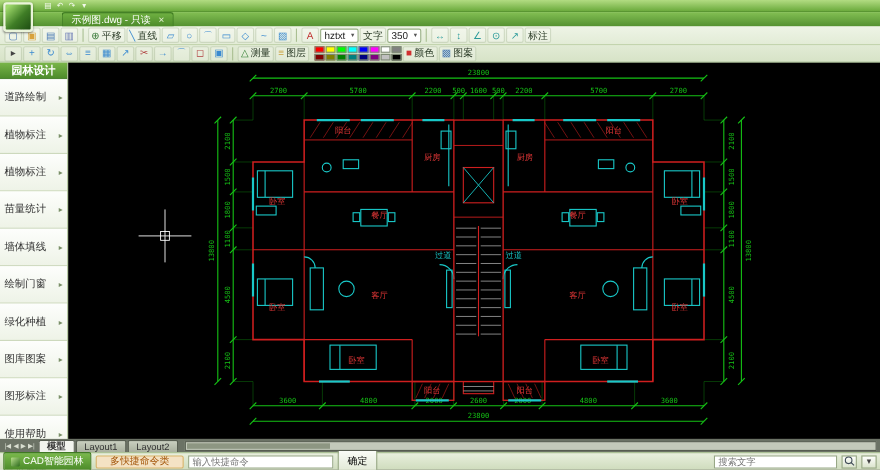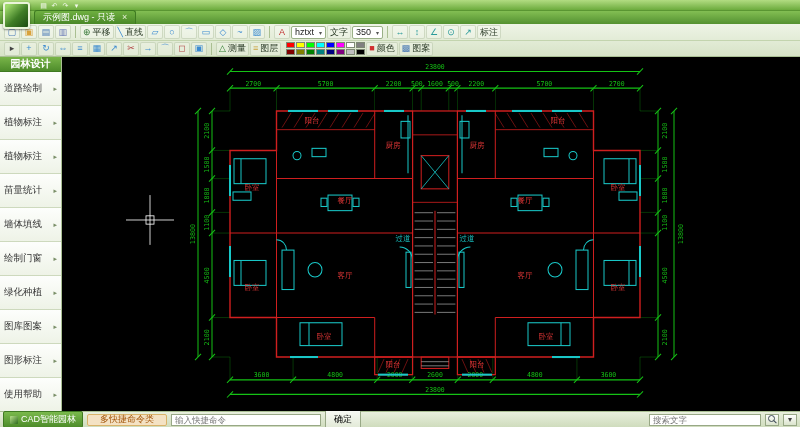--- a/index.html
+++ b/index.html
@@ -4,21 +4,21 @@
 <style>
   *{margin:0;padding:0;box-sizing:border-box}
   html,body{width:800px;height:427px;overflow:hidden}
   body{font-family:"Liberation Sans",sans-serif;background:#d7e3c9}
   .window{width:800px;height:427px;display:flex;flex-direction:column;position:relative}
   
   .titlebar{height:11px;background:linear-gradient(#b2dc82,#6cab3d);border-bottom:1px solid #5a9632;display:flex;align-items:center;gap:3px;padding-left:38px}
   .logo{position:absolute;left:3px;top:2px;width:27px;height:27px;border:2px solid #eaf4da;border-radius:3px;background:linear-gradient(135deg,#9ed86a 10%,#3f7d26 55%,#1d4c12);z-index:20;box-shadow:0 1px 2px rgba(0,0,0,.45)}
   .tb-quick{width:11px;height:9px;font-size:7px;line-height:9px;text-align:center;color:#f2f8ea}
   
-  .tabbar{height:13px;background:linear-gradient(#83bf53,#549131);display:flex;align-items:flex-end;padding-left:34px}
+  .tabbar{height:13px;background:linear-gradient(#83bf53,#549131);display:flex;align-items:center;padding-left:56px}
   .doc-tab{background:linear-gradient(#6fb041,#4a8828);color:#fff;font-size:9px;display:flex;align-items:center;gap:7px;padding:0 8px;border:1px solid #3e7a21;border-bottom:none;border-radius:3px 3px 0 0;white-space:nowrap}
   .doc-close{color:#e8f2d8;font-size:9px;line-height:1}
   .tab-actions{margin-left:auto;display:flex;align-items:center;gap:9px;padding-right:10px}
   .action{display:flex;align-items:center;gap:3px;color:#fff;font-size:9px;white-space:nowrap}
   .action .dot{width:8px;height:8px;border-radius:2px;border:1px solid rgba(255,255,255,.6)}
   
   .toolbar{background:linear-gradient(#eef4e6,#d7e3c7);border-bottom:1px solid #a9bf93}
   .tb-row{height:16px;display:flex;align-items:center;padding:0 4px;gap:1px}
   .tb-row+.tb-row{border-top:1px solid #c3d4ae}
   .tb-btn{height:14px;min-width:16px;display:flex;align-items:center;justify-content:center;gap:2px;padding:0 2px;border:1px solid rgba(150,170,130,.35);border-radius:2px;background:rgba(255,255,255,.25);font-size:9px;color:#2c3c28;white-space:nowrap}
@@ -43,21 +43,21 @@
   .lt-tab{height:11px;display:flex;align-items:center;padding:0 7px;font-size:8.5px;background:linear-gradient(#c9cfc0,#a9b09e);color:#333;border:1px solid #565c50;border-bottom:none;border-radius:2px 2px 0 0;white-space:nowrap}
   .lt-tab.active{background:#f2f4ee;font-weight:bold}
   .lt-scroll{flex:1;height:9px;background:#c3c9ba;border:1px solid #565c50;margin-left:4px;position:relative}
   .lt-thumb{position:absolute;left:1px;top:1px;width:130px;height:5px;background:#8d9682}
   
   .statusbar{height:16px;background:linear-gradient(#e8efdd,#cfdcbd);border-top:1px solid #a9bf93;display:flex;align-items:center;gap:4px;padding:0 3px;font-size:9px}
   .brand-btn{background:linear-gradient(#7ab94c,#4d8c2a);color:#fff;font-size:9px;padding:1px 6px;border-radius:2px;border:1px solid #3f7a22;display:flex;align-items:center;gap:3px;white-space:nowrap}
   .brand-logo{width:8px;height:8px;background:linear-gradient(135deg,#b8e08a,#2e6b1e);border-radius:1px}
   .cat-label{color:#a35509;font-size:9px;background:#f4e2c4;border:1px solid #d9b36a;padding:0 12px;height:12px;display:flex;align-items:center;border-radius:2px;white-space:nowrap}
   input{font-family:"Liberation Sans",sans-serif}
-  .cmd-input{width:150px;height:12px;background:#fff;border:1px solid #98a886;font-size:8.5px;padding:0 3px;color:#333}
+  .cmd-input{width:132px;height:12px;background:#fff;border:1px solid #98a886;font-size:8.5px;padding:0 3px;color:#333}
   .ok-btn{height:28px;padding:0 8px;background:linear-gradient(#fdfefc,#dbe4cd);border:1px solid #98a886;border-radius:2px;font-size:9px;display:flex;align-items:center;white-space:nowrap}
   .spacer{flex:1}
   .search-input{width:112px;height:12px;background:#fff;border:1px solid #98a886;font-size:8.5px;padding:0 3px;color:#333}
   .mini-btn{width:14px;height:12px;background:linear-gradient(#fdfefc,#dbe4cd);border:1px solid #98a886;display:flex;align-items:center;justify-content:center;font-size:8px;color:#444}
   .mag{position:relative;width:9px;height:9px;display:inline-block}
   .mag::before{content:"";position:absolute;left:0;top:0;width:5px;height:5px;border:1.2px solid #3e4a56;border-radius:50%}
   .mag::after{content:"";position:absolute;left:5.5px;top:6px;width:3.5px;height:1.2px;background:#3e4a56;transform:rotate(45deg)}
 </style>
 </head>
 <body>
@@ -554,20 +554,36 @@
           <text x="484" y="272" fill="#e03636" font-size="7.5" text-anchor="middle" font-family="DejaVu Sans, sans-serif">卧室</text>
           <text x="415" y="299" fill="#e03636" font-size="7.5" text-anchor="middle" font-family="DejaVu Sans, sans-serif">阳台</text>
           <text x="405" y="177" fill="#19c8c8" font-size="7.5" text-anchor="middle" font-family="DejaVu Sans, sans-serif">过道</text>
           <line x1="64" y1="157" x2="112" y2="157" stroke="#ffffff" stroke-width="0.8" opacity="1"></line>
           <line x1="88" y1="133" x2="88" y2="181" stroke="#ffffff" stroke-width="0.8" opacity="1"></line>
           <rect x="84" y="153" width="8" height="8" fill="none" stroke="#ffffff" stroke-width="0.8"></rect>
         </svg>
     </div>
   </div>
 
+  <div class="layoutbar">
+    <span id="lt-nav" style="display: flex;">
+        <span class="nav-btn">|◀</span>
+        <span class="nav-btn">◀</span>
+        <span class="nav-btn">▶</span>
+        <span class="nav-btn">▶|</span>
+      </span>
+    <span id="lt-tabs" style="display:flex;gap:1px">
+        <span class="lt-tab active">模型</span>
+        <span class="lt-tab">Layout1</span>
+        <span class="lt-tab">Layout2</span>
+      </span>
+    <div class="lt-scroll">
+      <div class="lt-thumb"></div>
+    </div>
+  </div>
 
   <div class="statusbar">
     <span class="brand-btn">
       <span class="brand-logo"></span>
       <span>CAD智能园林</span>
     </span>
     <span class="cat-label">多快捷命令类</span>
     <input class="cmd-input" placeholder="输入快捷命令" style="">
     <span class="ok-btn">确定</span>
     <span class="spacer"></span>

